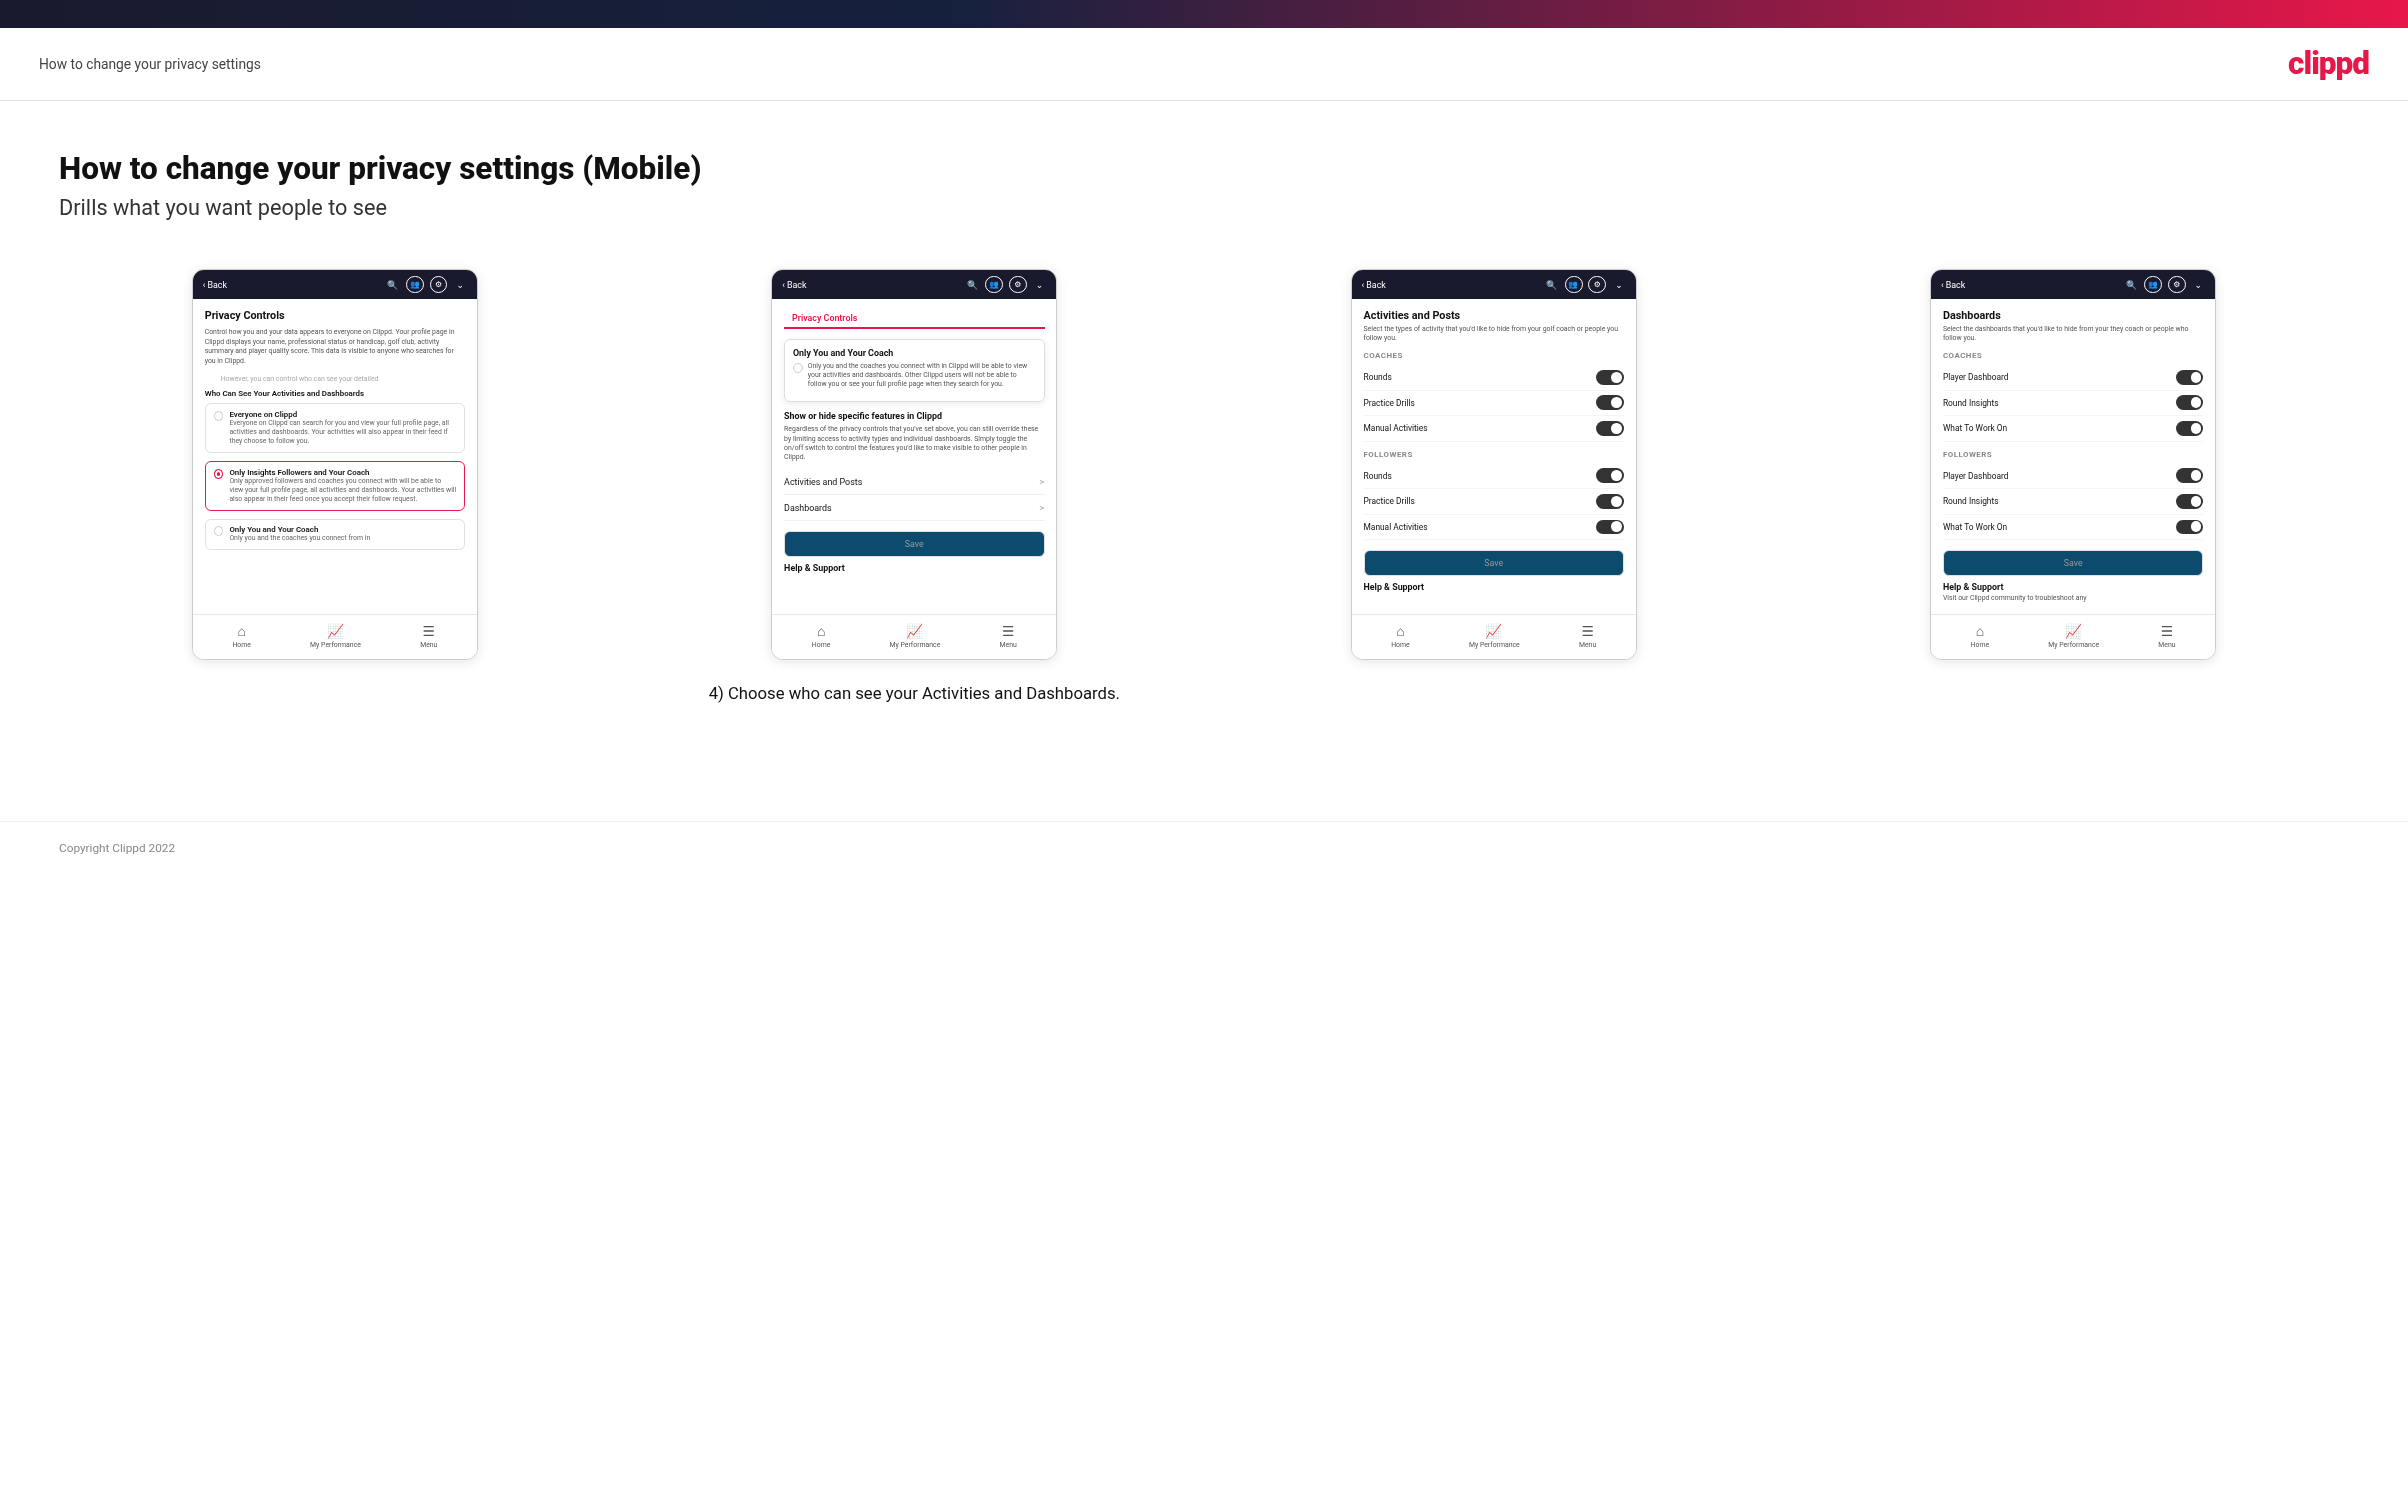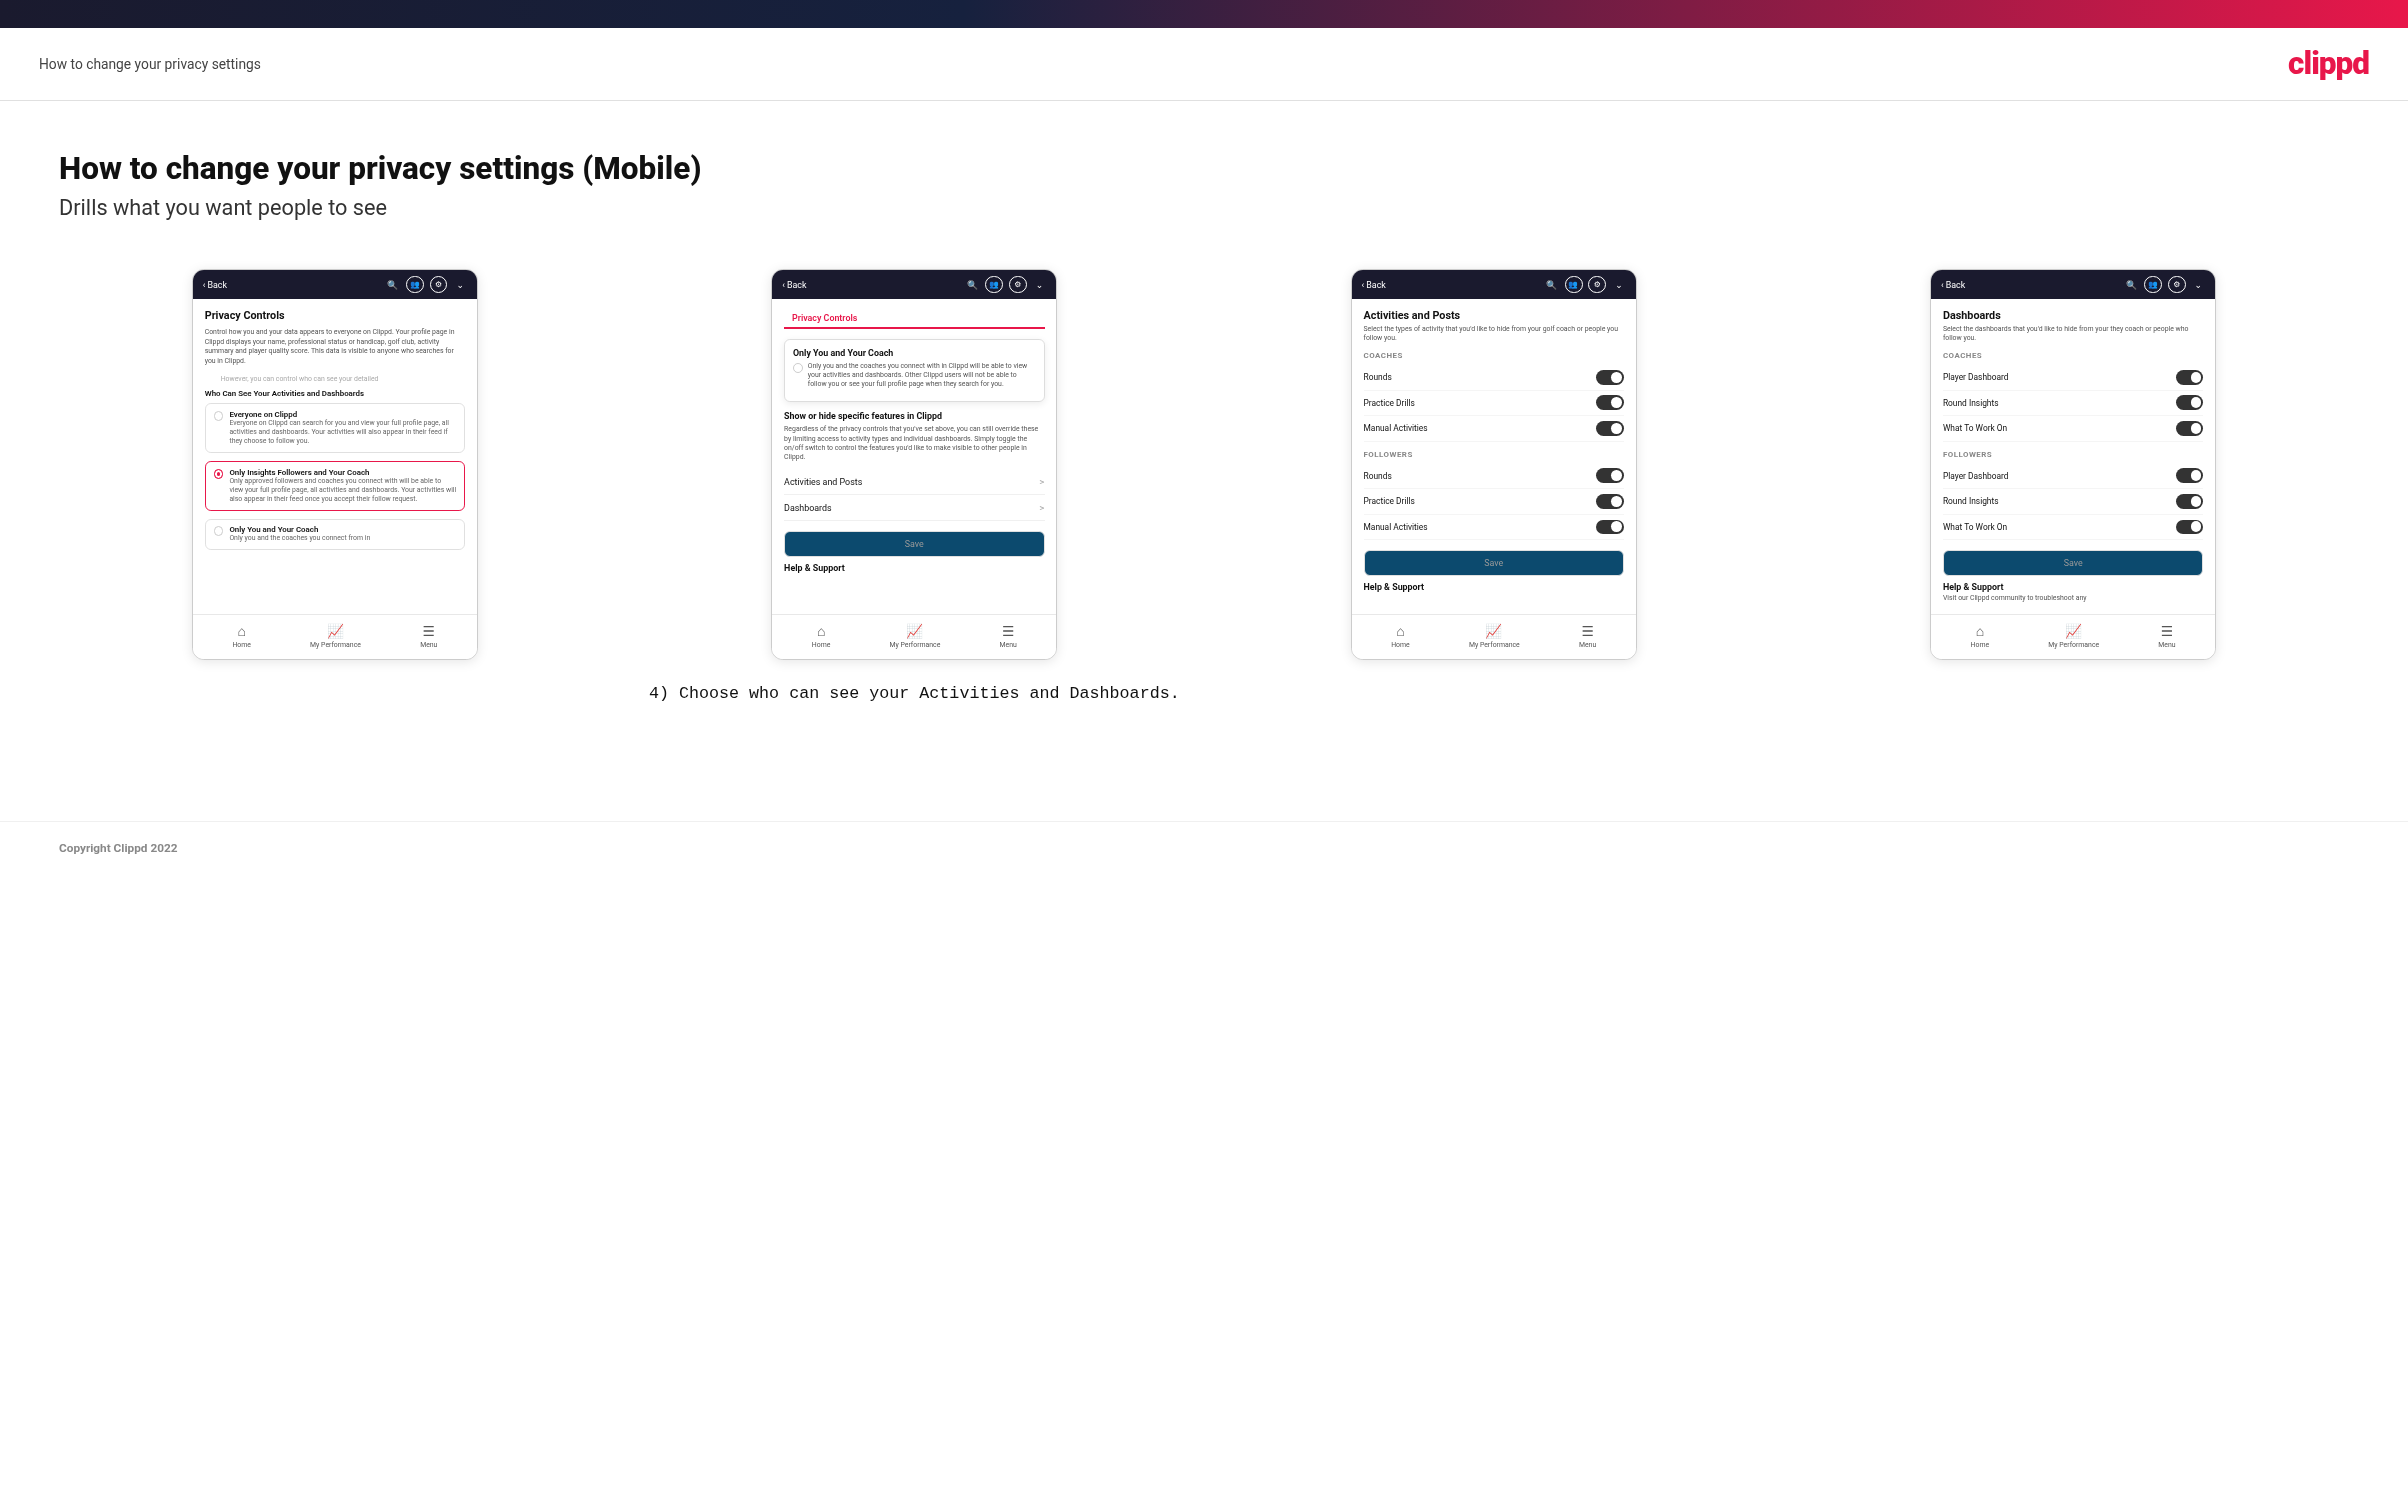--- a/index.html
+++ b/index.html
@@ -380,27 +380,25 @@
       color: #555;
     }
 
     
     .page-footer {
       padding: 19.7px 59px;
       font-size: 11.8px;
       color: #888;
       border-top: 1px solid #f0f0f0;
       margin-top: 59px;
-      font-weight: bold;
     }
 
     .description-area {
       margin-top: 23.6px;
       text-align: center;
-      font-family: Liberation Mono, monospace;
     }
     .desc-text {
       font-size: 16.7px;
       color: #111;
       margin-top: 0;
     }
   </style>
 </head>
 <body>
 

